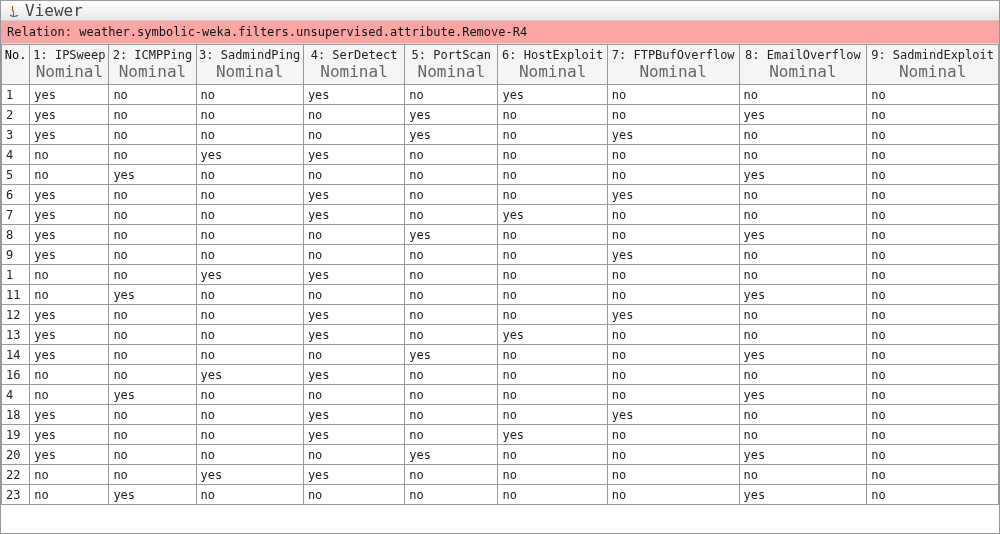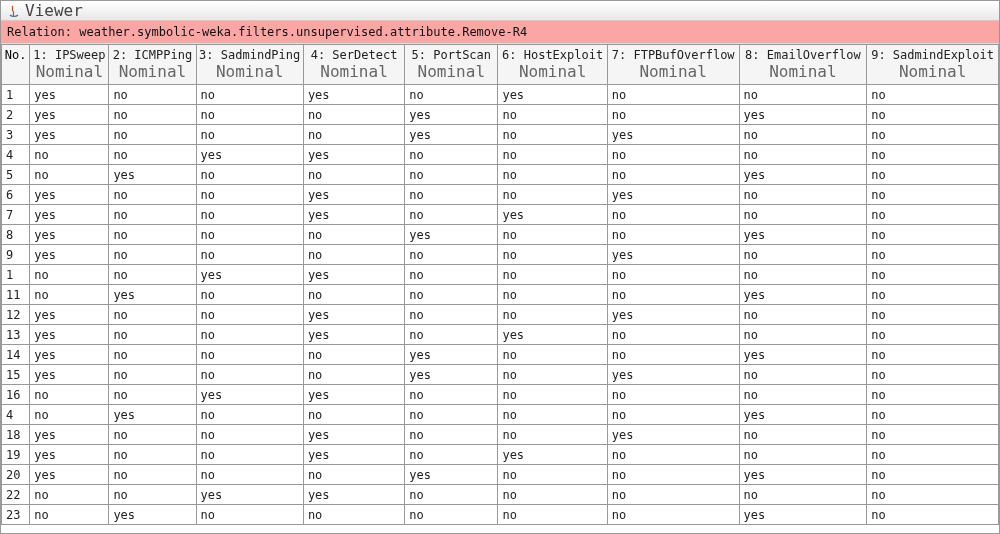--- a/index.html
+++ b/index.html
@@ -331,32 +331,20 @@
             <td class="col2">no</td>
             <td class="col3">no</td>
             <td class="col4">no</td>
             <td class="col5">yes</td>
             <td class="col6">no</td>
             <td class="col7">no</td>
             <td class="col8">yes</td>
             <td class="col9">no</td>
           </tr>
           <tr>
-            <td class="col-no">15</td>
-            <td class="col1">yes</td>
-            <td class="col2">no</td>
-            <td class="col3">no</td>
-            <td class="col4">no</td>
-            <td class="col5">yes</td>
-            <td class="col6">no</td>
-            <td class="col7">yes</td>
-            <td class="col8">no</td>
-            <td class="col9">no</td>
-          </tr>
-          <tr>
             <td class="col-no">16</td>
             <td class="col1">no</td>
             <td class="col2">no</td>
             <td class="col3">yes</td>
             <td class="col4">yes</td>
             <td class="col5">no</td>
             <td class="col6">no</td>
             <td class="col7">no</td>
             <td class="col8">no</td>
             <td class="col9">no</td>

